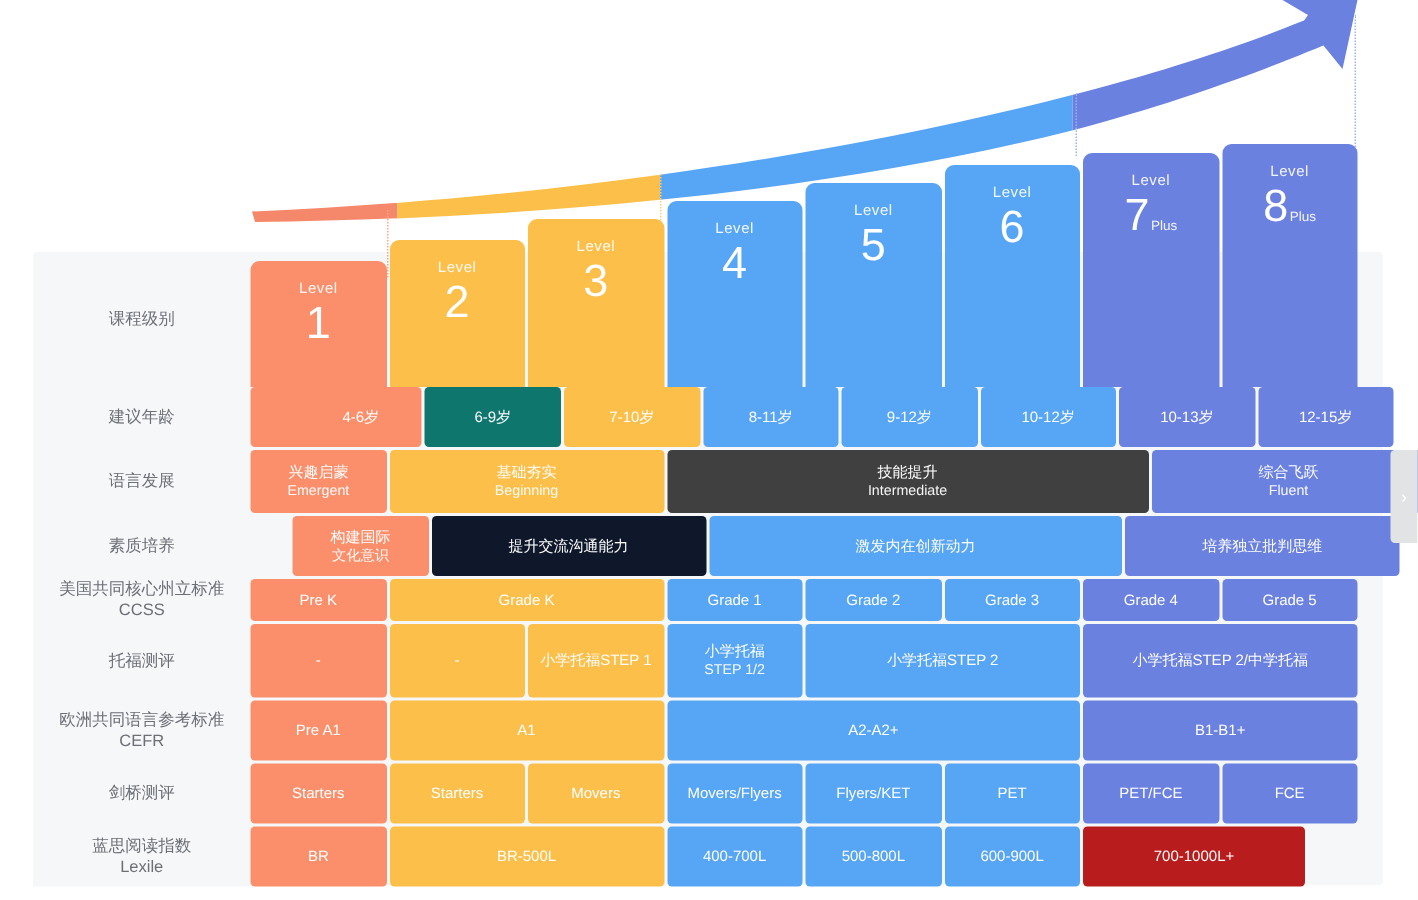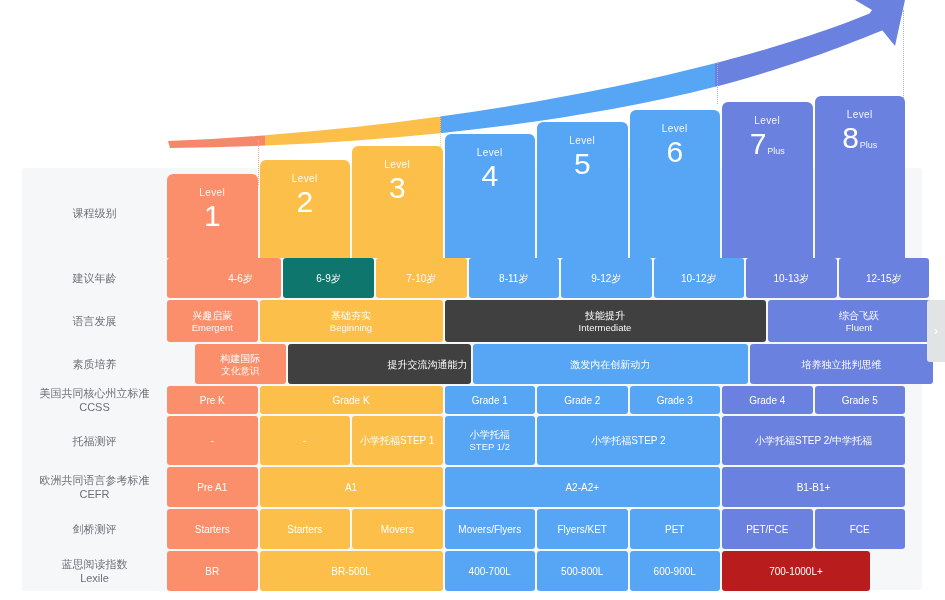--- a/index.html
+++ b/index.html
@@ -198,21 +198,21 @@
       </div>
       <div class="row" style="height: 40px; margin-bottom: 2px; gap: 28px;">
         <div class="rowlabel">
           <div>素质培养</div>
         </div>
         <div class="cells">
           <div class="cell" style="background: rgb(251, 143, 107); width: 90.5px; flex: 0 0 auto;">
             <div>构建国际</div>
             <div class="sub">文化意识</div>
           </div>
-          <div class="cell" style="background: #404040; width: 183px; flex: 0 0 auto; align-items: flex-end;">
+          <div class="cell" style="background: #0f172a; width: 183px; flex: 0 0 auto;">
             <div>提升交流沟通能力</div>
           </div>
           <div class="cell" style="background: rgb(87, 165, 245); width: 275.5px; flex: 0 0 auto;">
             <div>激发内在创新动力</div>
           </div>
           <div class="cell" style="background: rgb(107, 129, 224); width: 183px; flex: 0 0 auto;">
             <div>培养独立批判思维</div>
           </div>
         </div>
       </div>

